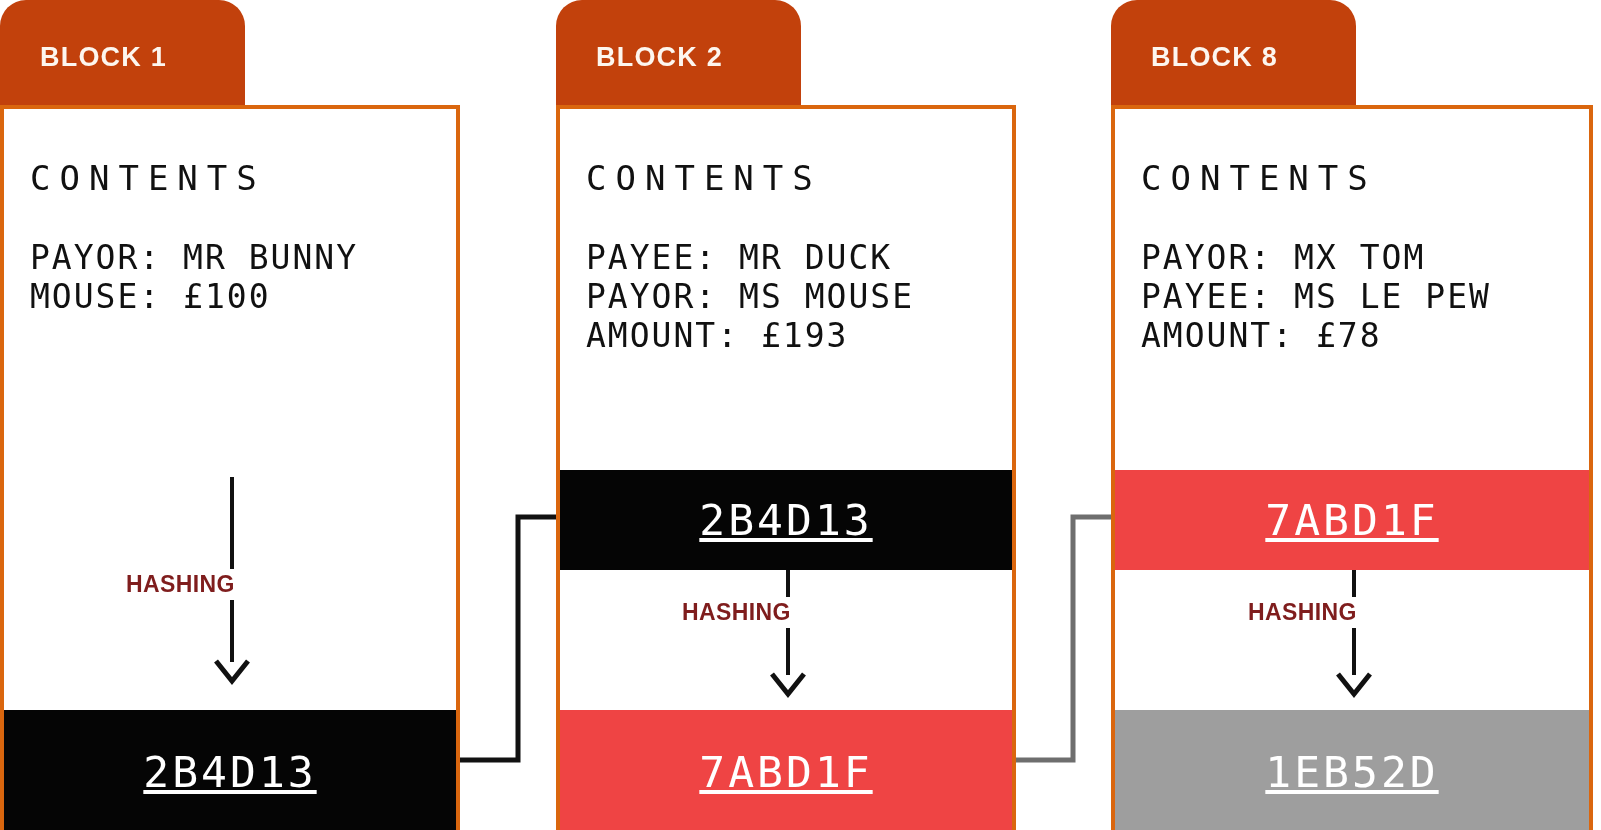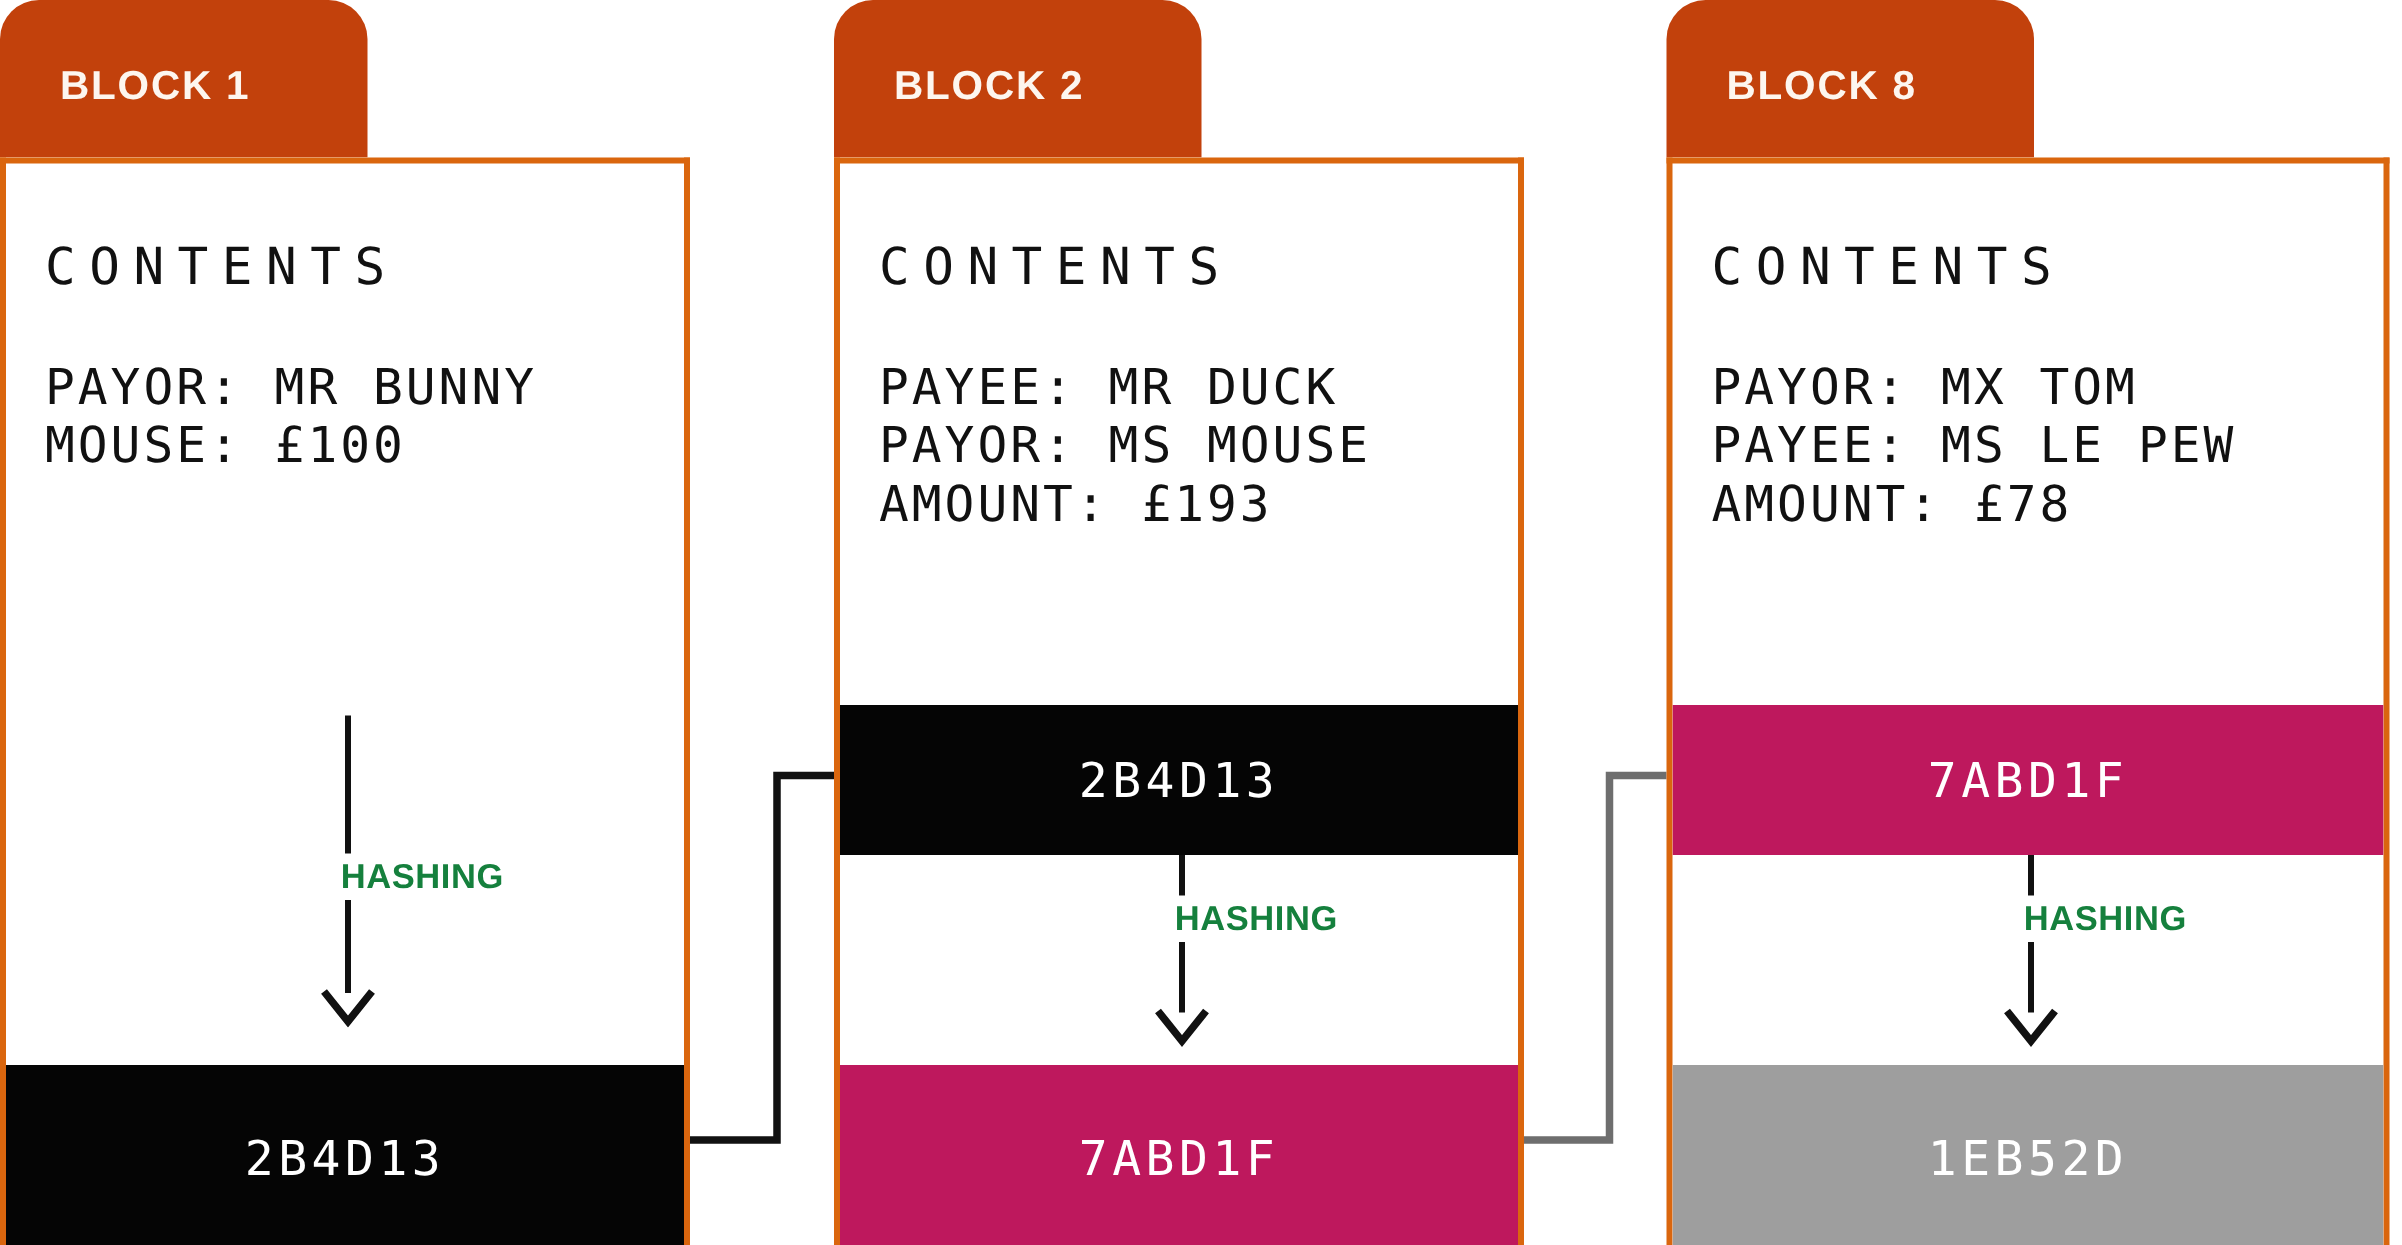--- a/index.html
+++ b/index.html
@@ -104,49 +104,50 @@
     position: absolute;
     left: 0;
     right: 0;
     height: 100px;
     display: flex;
     align-items: center;
     justify-content: center;
   }
   .hash-text {
     font-family: "DejaVu Sans Mono", "Liberation Mono", monospace;
-    font-size: 32px;
+    font-size: 43px;
     letter-spacing: 3px;
     color: #ffffff;
     white-space: nowrap;
+    text-decoration: underline;
   }
   .bar-black   { background: #050505; }
-  .bar-dgray   { background: #be185d; text-align: right; }
+  .bar-dgray   { background: #ef4444; text-align: right; }
   .bar-lgray   { background: #9E9E9E; }
 
   
   .hashing-group {
     position: absolute;
     width: 210px;
   }
   .hashing-stem {
     position: absolute;
     left: 104px;
     top: 0;
     width: 4px;
     background: #111111;
   }
   .hashing-label {
     position: absolute;
     left: 0;
     width: 210px;
-    text-align: right;
+    text-align: left;
     font-size: 23px;
     font-weight: bold;
-    color: #15803d;
+    color: #7f1d1d;
     letter-spacing: 0.4px;
     font-family: "Liberation Sans", sans-serif;
     background: #ffffff;
     padding: 2px 0;
   }
   .hashing-arrowhead {
     position: absolute;
     left: 86px;
     width: 40px;
     height: 26px;

